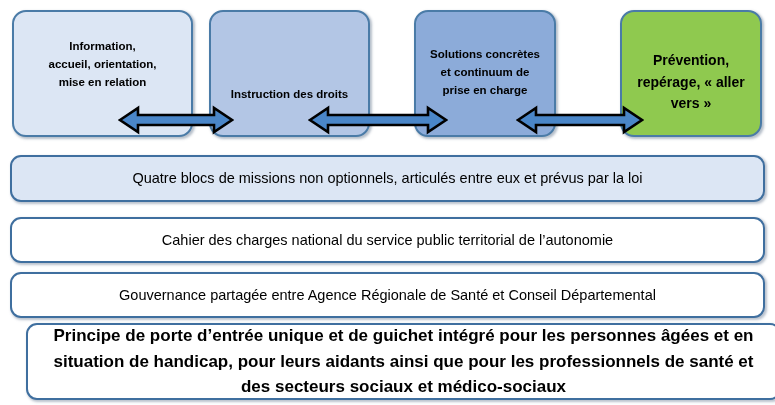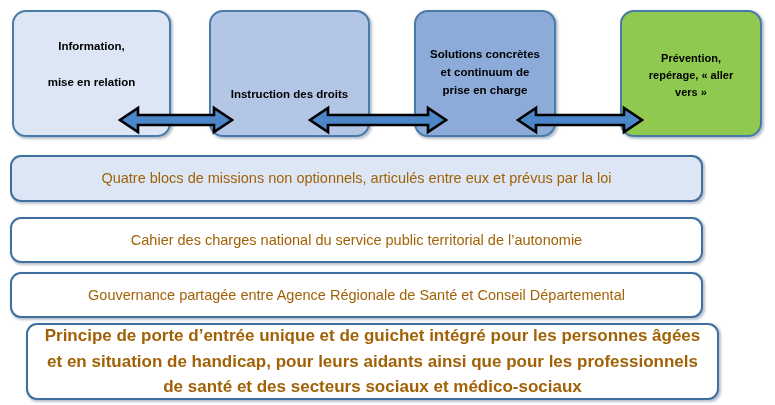--- a/index.html
+++ b/index.html
@@ -29,24 +29,24 @@
     text-align: center;
     color: #000000;
     font-weight: bold;
     font-size: 11.5px;
     line-height: 1.55;
     padding: 26px 8px 0 8px;
     box-shadow: 1.5px 1.5px 2.5px rgba(90,110,135,0.45);
   }
   .topbox .label { display: block; width: 100%; }
 
-  #box-information { left: 12px;  top: 10px; width: 159px; height: 127px; background: #dce6f4; }
+  #box-information { left: 12px;  top: 10px; width: 181px; height: 127px; background: #dce6f4; }
   #box-instruction { left: 209px; top: 10px; width: 161px; height: 127px; background: #b3c6e5; padding-top: 74px; }
   #box-solutions   { left: 414px; top: 10px; width: 142px; height: 127px; background: #8cabd9; padding-top: 34px; }
-  #box-prevention  { left: 620px; top: 10px; width: 142px; height: 127px; background: #8fc94f; padding-top: 38px; font-size: 11px; }
+  #box-prevention  { left: 620px; top: 10px; width: 142px; height: 127px; background: #8fc94f; padding-top: 38px; font-size: 14px; }
 
   .squiggle {
     text-decoration-color: #e03030;
     text-decoration-style: wavy;
     text-decoration-thickness: 1px;
     text-underline-offset: 1px;
   }
 
   
   .arrow {
@@ -56,47 +56,47 @@
   }
   .arrow svg { display: block; }
   #arrow-1 { left: 118px; width: 116px; }
   #arrow-2 { left: 308px; width: 140px; }
   #arrow-3 { left: 516px; width: 128px; }
 
   
   .bar {
     position: absolute;
     left: 10px;
-    width: 693px;
+    width: 755px;
     box-sizing: border-box;
     border: 2.5px solid #3f6f9f;
     border-radius: 11px;
     background: #ffffff;
     display: flex;
     align-items: center;
     justify-content: center;
     text-align: center;
-    color: #a16207;
+    color: #000000;
     font-size: 14.5px;
     line-height: 1.42;
     padding: 0 14px;
     box-shadow: 1.5px 1.5px 2.5px rgba(90,110,135,0.42);
   }
   #bar-missions   { top: 155px; height: 47px; background: #dce6f4; }
   #bar-cahier     { top: 217px; height: 46px; }
   #bar-gouvernance{ top: 272px; height: 46px; }
   #bar-principe   { top: 323px; height: 77px; font-weight: bold; font-size: 17px; line-height: 1.5; margin-left: 16px; }
 </style>
 </head>
 <body>
 
 <div id="canvas">
 
   <div class="topbox" id="box-information">
-    <span class="label"><span>Information,</span><br><br><span class="squiggle">mise</span><span> en relation</span></span>
+    <span class="label"><span>Information,</span><br><span>accueil, orientation,</span><br><span class="squiggle">mise</span><span> en relation</span></span>
   </div>
 
   <div class="topbox" id="box-instruction">
     <span class="label">Instruction des droits</span>
   </div>
 
   <div class="topbox" id="box-solutions">
     <span class="label"><span>Solutions concrètes</span><br><span>et continuum de</span><br><span>prise en charge</span></span>
   </div>
 

